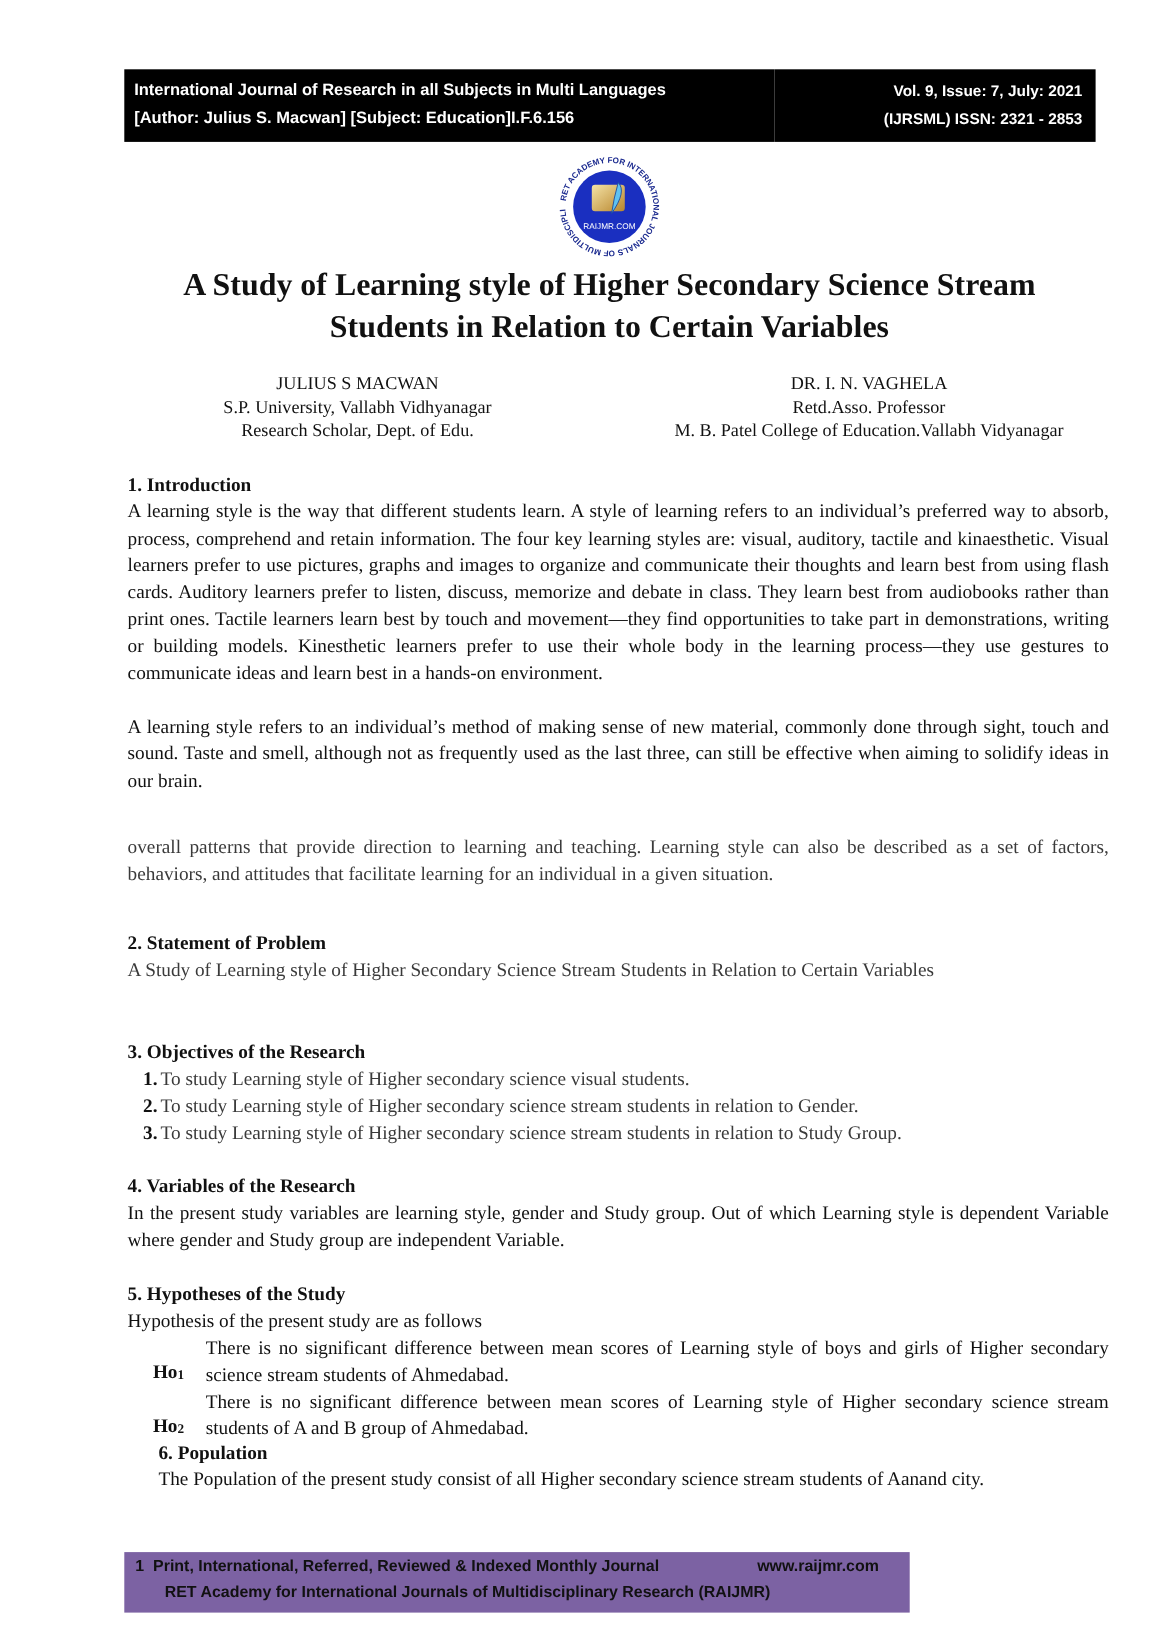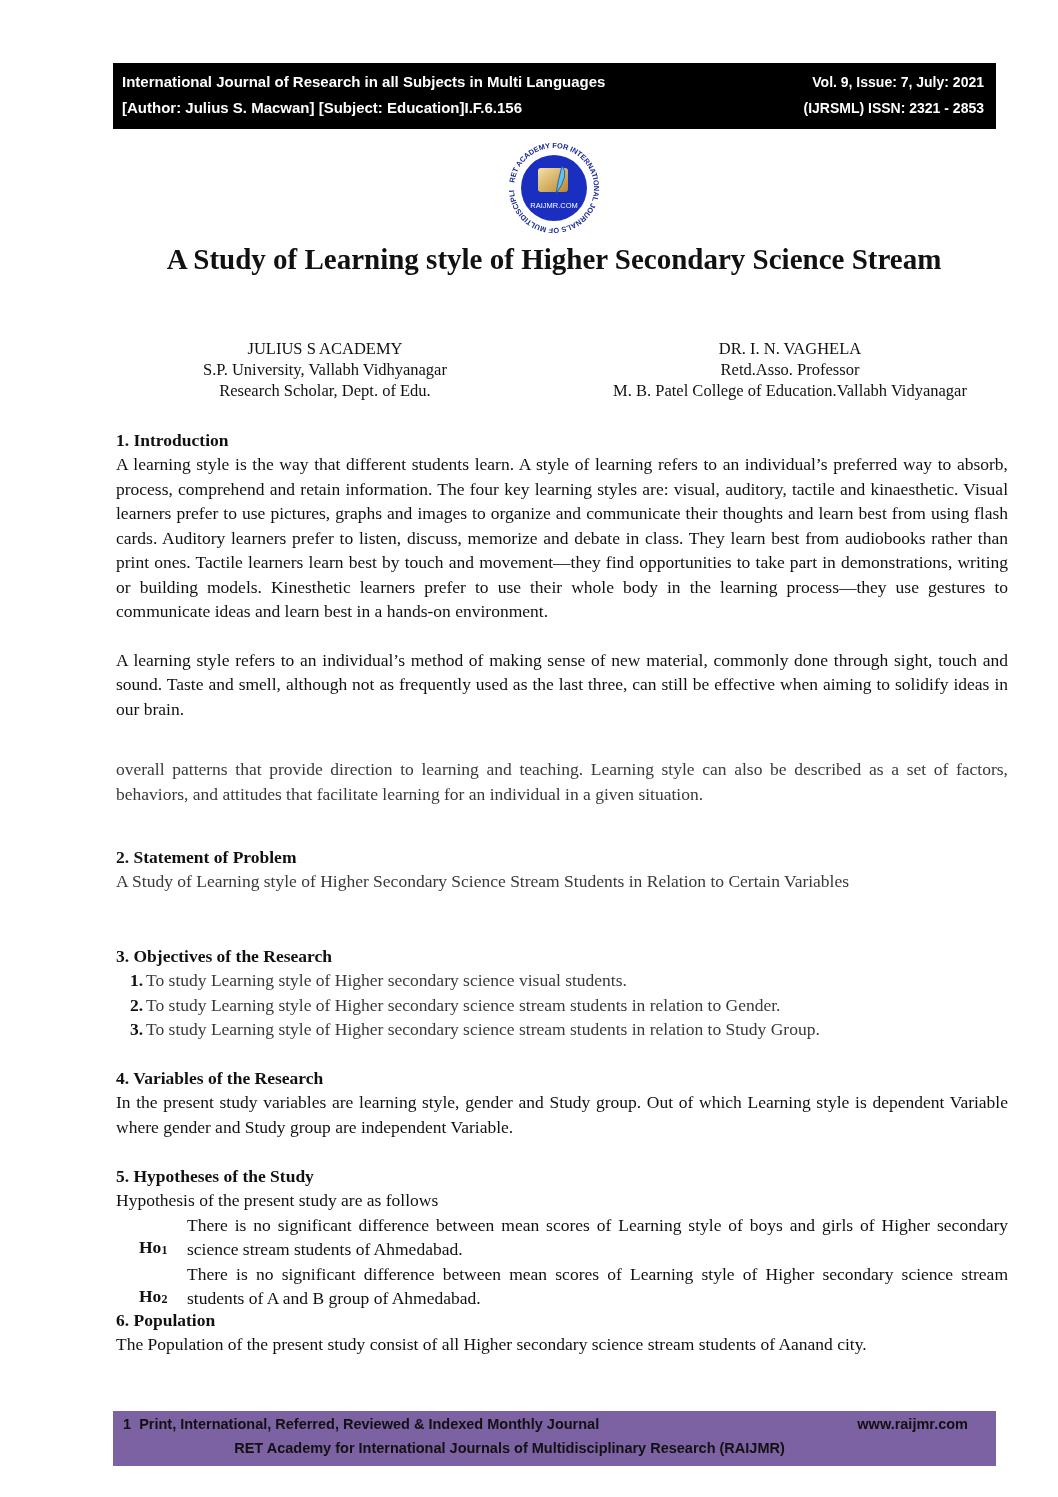--- a/index.html
+++ b/index.html
@@ -32,21 +32,21 @@
   .gray { color: #3a3a3a; }
 
   .obj { display: flex; padding-left: 14px; line-height: 24.5px; }
   .obj .n { font-weight: bold; width: 16px; }
 
   .hyp { display: flex; line-height: 24.5px; align-items: flex-end; }
   .hyp .lbl { font-weight: bold; width: 48px; padding-left: 23px; flex-shrink: 0; }
   .hyp .txt { flex: 1; }
   .lbl sub { font-size: 12px; vertical-align: baseline; position: relative; top: 1px; }
 
-  .ftr { position: absolute; left: 113px; top: 1411px; width: 883px; height: 55px; background: #7c62a3;
+  .ftr { position: absolute; left: 113px; top: 1411px; width: 714px; height: 55px; background: #7c62a3;
          font-family: "Liberation Sans", sans-serif; font-weight: bold; font-size: 14.5px; color: #111; }
   .ftr .l1 { position: absolute; left: 10px; top: 5px; white-space: nowrap; }
   .ftr .url { position: absolute; right: 28px; top: 5px; }
   .ftr .l2 { position: absolute; left: 0; width: 100%; top: 29px; text-align: center; padding-right: 90px; box-sizing: border-box; }
 </style>
 </head>
 <body>
 
 <div class="hdr">
   <div class="hdr-left">
@@ -72,24 +72,25 @@
     <textPath href="#ringPath" startOffset="2%">RET ACADEMY FOR INTERNATIONAL JOURNALS OF MULTIDISCIPLINARY RESEARCH</textPath>
   </text>
   <circle cx="48" cy="48" r="33" fill="#1a2fc0"></circle>
   <rect x="32" y="28" width="30" height="24" rx="3" fill="url(#scroll)"></rect>
   <path d="M56,26 Q64,34 50,54 Q52,40 56,26 Z" fill="#5fc2f0" stroke="#1b4a9a" stroke-width="0.8"></path>
   <text x="48" y="68" text-anchor="middle" font-family="Liberation Sans, sans-serif" font-size="7.5" fill="#ffffff">RAIJMR.COM</text>
 </svg>
 
 <div class="title">
   <span>A Study of Learning style of Higher Secondary Science Stream</span>
+  <span>Students in Relation to Certain Variables</span>
 </div>
 
 <div class="author a1">
-  <span>JULIUS S ACADEMY</span>
+  <span>JULIUS S MACWAN</span>
   <span>S.P. University, Vallabh Vidhyanagar</span>
   <span>Research Scholar, Dept. of Edu.</span>
 </div>
 <div class="author a2">
   <span>DR. I. N. VAGHELA</span>
   <span>Retd.Asso. Professor</span>
   <span>M. B. Patel College of Education.Vallabh Vidyanagar</span>
 </div>
 
 <div class="sec" style="top:428px;">
@@ -131,21 +132,21 @@
   <div class="hyp">
     <span class="lbl"><span>Ho</span><sub>1</sub></span>
     <span class="txt">There is no significant difference between mean scores of Learning style of boys and girls of Higher secondary science stream students of Ahmedabad.</span>
   </div>
   <div class="hyp">
     <span class="lbl"><span>Ho</span><sub>2</sub></span>
     <span class="txt">There is no significant difference between mean scores of Learning style of  Higher secondary science stream students of  A and B group of Ahmedabad.</span>
   </div>
 </div>
 
-<div class="sec" style="top:1308px;">
+<div class="sec" style="top:1308px;margin-left:28px;">
   <h2>6. Population</h2>
   <p>The Population of the present study consist of all Higher secondary science stream students of Aanand city.</p>
 </div>
 
 <div class="ftr">
   <span class="l1">
     <span>1</span>&nbsp;
     <span>Print, International, Referred, Reviewed &amp; Indexed Monthly Journal</span>
   </span>
   <span class="url">www.raijmr.com</span>

